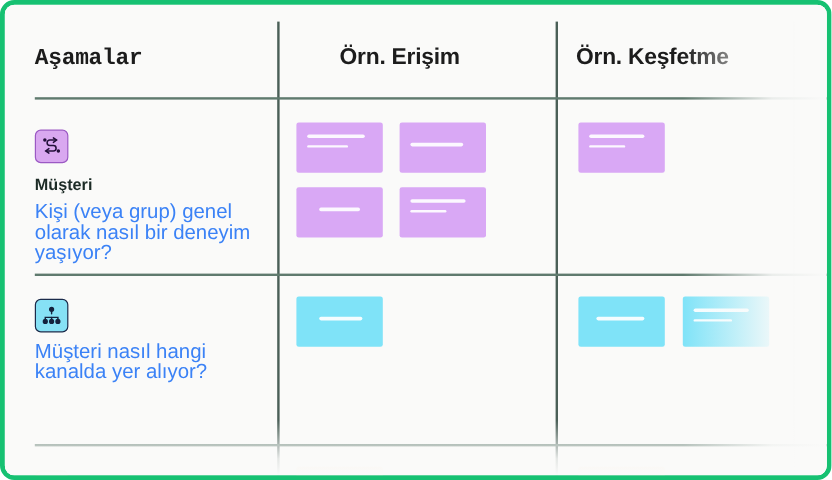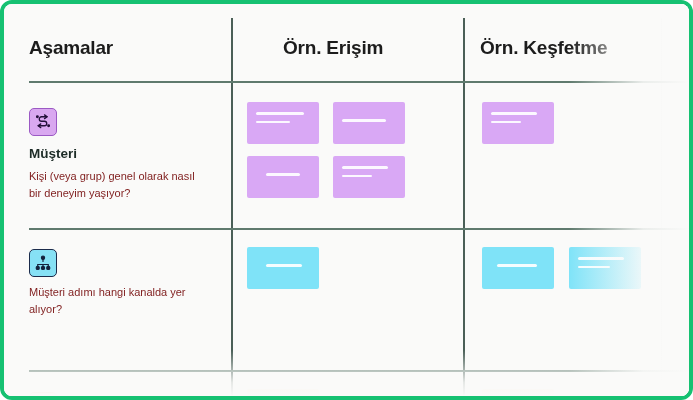--- a/index.html
+++ b/index.html
@@ -60,21 +60,21 @@
   
   .col-head {
     position: absolute;
     top: 33px;
     font-size: 19px;
     font-weight: bold;
     color: #1c1c1c;
     letter-spacing: -0.2px;
     white-space: nowrap;
   }
-  .col-head.c1 { left: 25px; }
+  .col-head.c1 { left: 25px; font-family: Liberation Mono, monospace; }
   .col-head.c2 { left: 243px; margin-left: 36px; }
   .col-head.c3 { left: 476px; }
 
   
   .rowlabel { position: absolute; left: 25px; width: 195px; }
   .rowlabel.r1 { top: 104px; }
   .rowlabel.r2 { top: 245px; }
   .rowlabel.r3 { top: 388px; }
 
   .badge {
@@ -89,23 +89,23 @@
   .badge.peach  { background: #fcd9b0; border: 1.5px solid #e08b3a; }
 
   .row-title {
     margin-top: 10px;
     font-size: 13.5px;
     font-weight: bold;
     color: #1c2b26;
   }
   .row-desc {
     margin-top: 7px;
-    font-size: 11px;
+    font-size: 17px;
     line-height: 17px;
-    color: #7f1d1d;
+    color: #3b82f6;
     max-width: 180px;
   }
 
   
   .card {
     position: absolute;
     width: 72px;
     height: 42px;
     border-radius: 2px;
     padding: 10px 9px 0 9px;
@@ -193,21 +193,21 @@
       <div class="badge cyan">
         <svg width="18" height="18" viewBox="0 0 24 24" fill="none" stroke="#14223d" stroke-width="1.6" stroke-linecap="round">
           <path d="M12 7v3M5 17v-3h14v3"></path>
           <circle cx="12" cy="5" r="2.1" fill="#14223d"></circle>
           <circle cx="5" cy="18.5" r="2.1" fill="#14223d"></circle>
           <circle cx="19" cy="18.5" r="2.1" fill="#14223d"></circle>
           <circle cx="12" cy="18.5" r="2.1" fill="#14223d"></circle>
           <path d="M12 14v4.5"></path>
         </svg>
       </div>
-      <div class="row-desc">Müşteri adımı hangi kanalda yer alıyor?</div>
+      <div class="row-desc">Müşteri nasıl hangi kanalda yer alıyor?</div>
     </div>
 
     <div class="card cyan mid" style="left:243px; top:243px;">
       <div class="ln" style="width:36px; margin-left:10px"></div>
     </div>
     <div class="card cyan mid" style="left:478px; top:243px;">
       <div class="ln" style="width:40px; margin-left:6px"></div>
     </div>
     <div class="card cyan" style="left:565px; top:243px;">
       <div class="ln" style="width:46px"></div>

